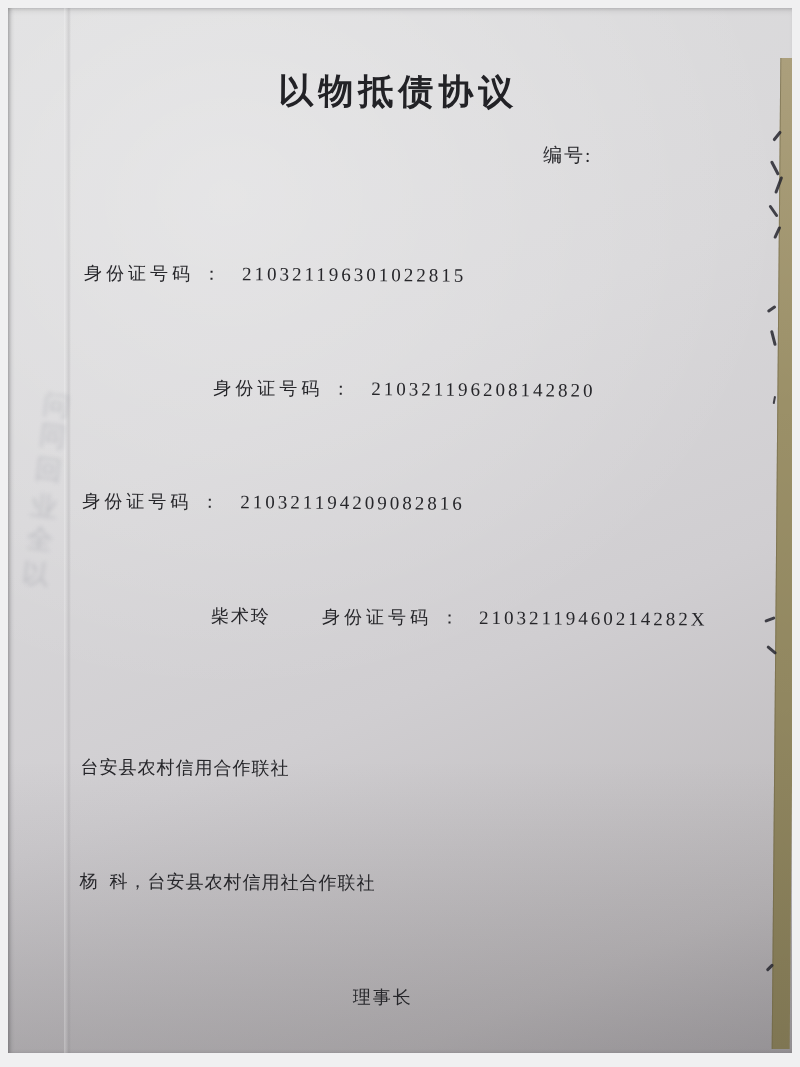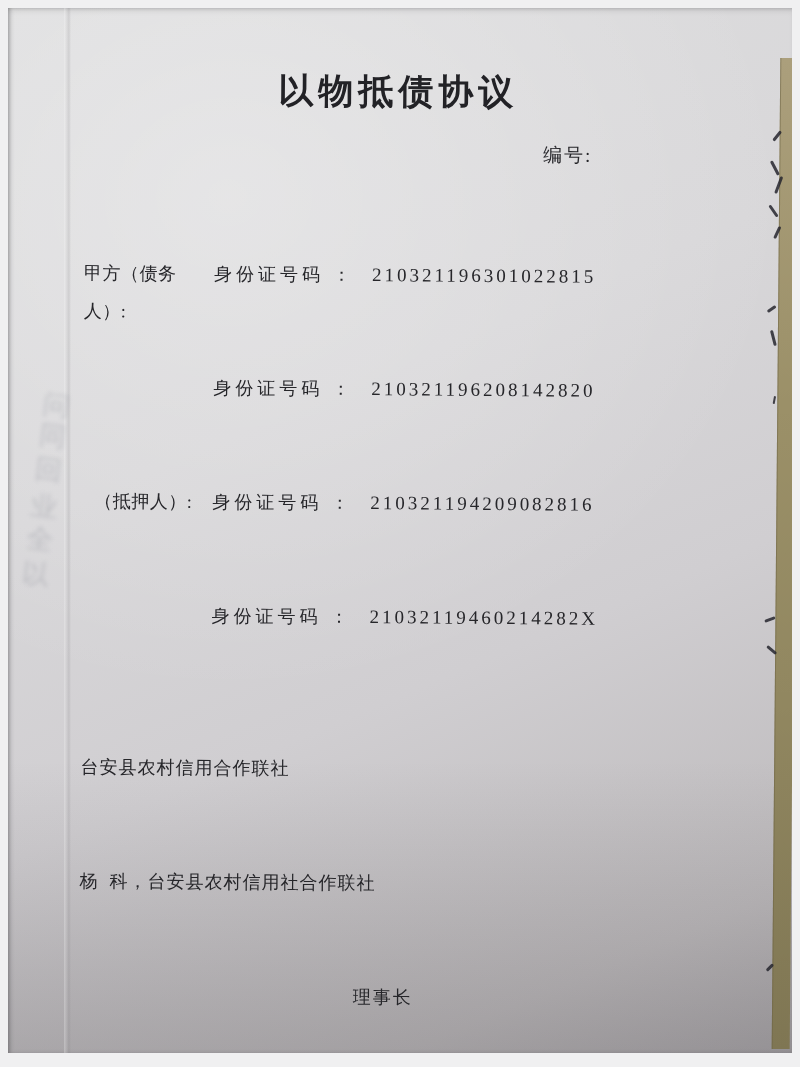--- a/index.html
+++ b/index.html
@@ -90,36 +90,35 @@
   </div>
 
   <div class="text-layer">
 
     <div class="doc-title">以物抵债协议</div>
 
     <div class="doc-number">编号:</div>
 
     <div class="rows">
       <div class="row">
-        <div class="p-label">甲方（债务人）:</div>
         <div class="p-idlabel">身份证号码 ：</div>
         <div class="p-id">210321196301022815</div>
       </div>
       <div class="row">
         <div class="p-label"></div>
         <div class="p-idlabel">身份证号码 ：</div>
         <div class="p-id">210321196208142820</div>
       </div>
       <div class="row">
-        <div class="p-label ind2">（抵押人）:</div>
         <div class="p-idlabel">身份证号码 ：</div>
         <div class="p-id">210321194209082816</div>
       </div>
       <div class="row">
         <div class="p-label"></div>
+        <div class="p-name">柴术玲</div>
         <div class="p-idlabel">身份证号码 ：</div>
         <div class="p-id">21032119460214282X</div>
       </div>
 
       <div class="row">
         <div class="o-value">台安县农村信用合作联社</div>
       </div>
       <div class="row">
         <div class="o-value">杨  科，台安县农村信用社合作联社</div>
       </div>

